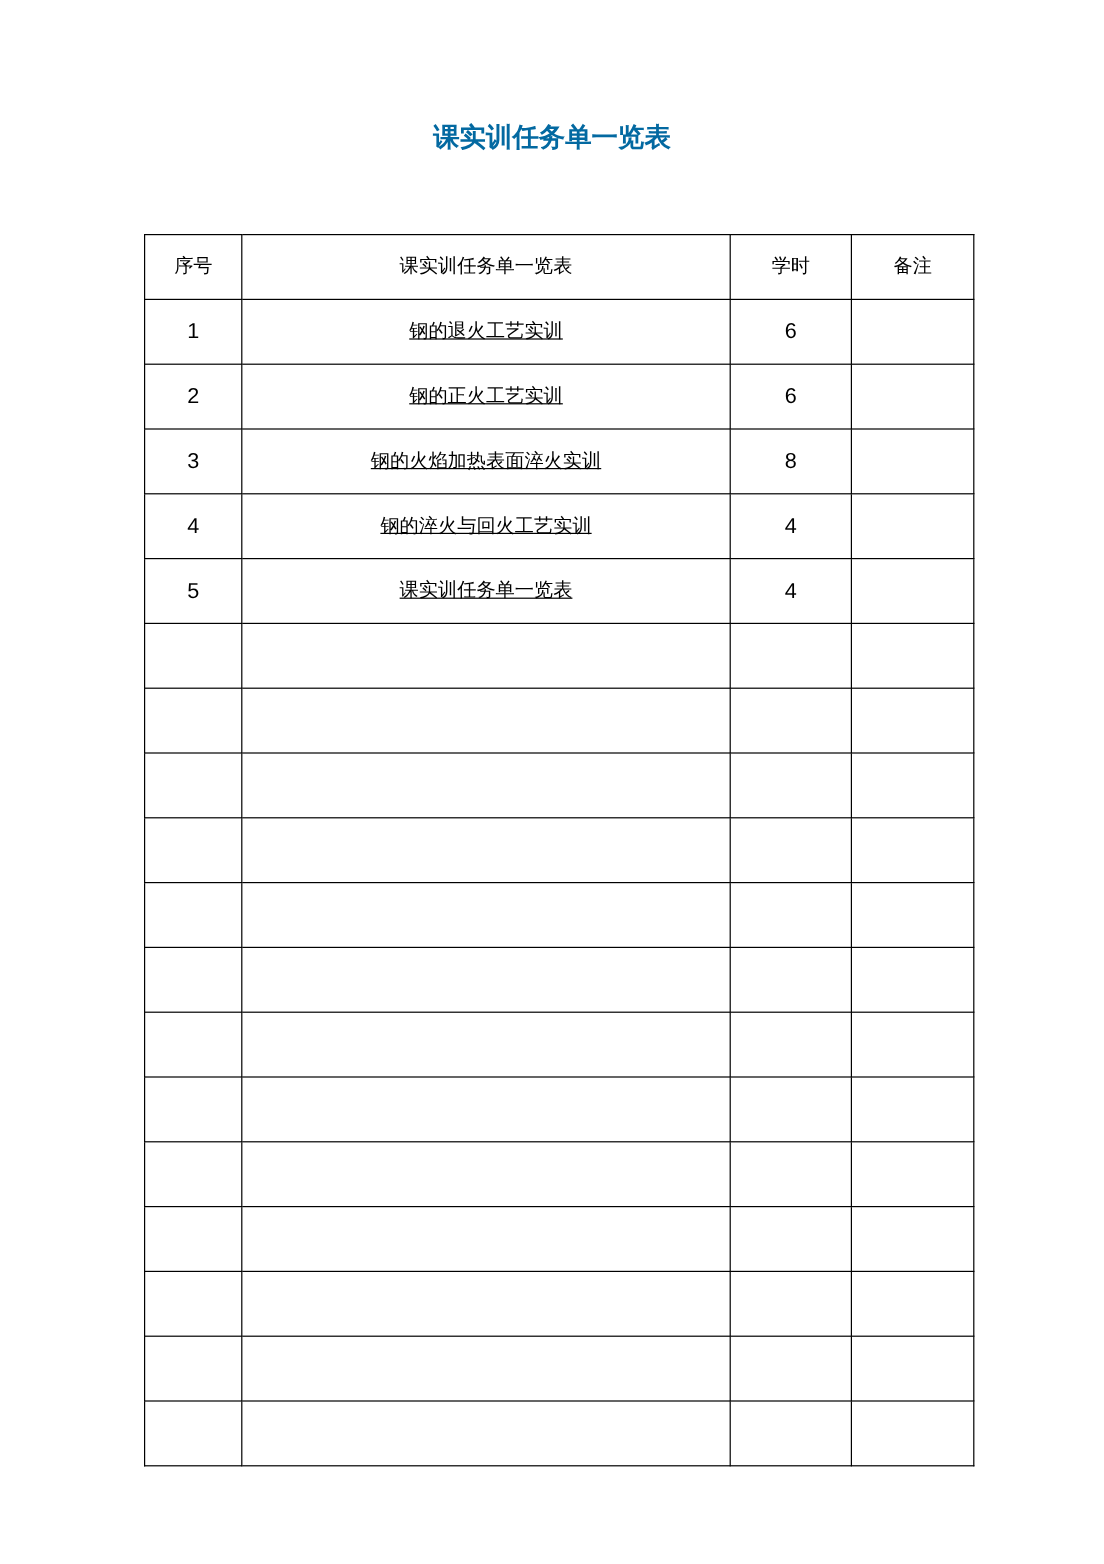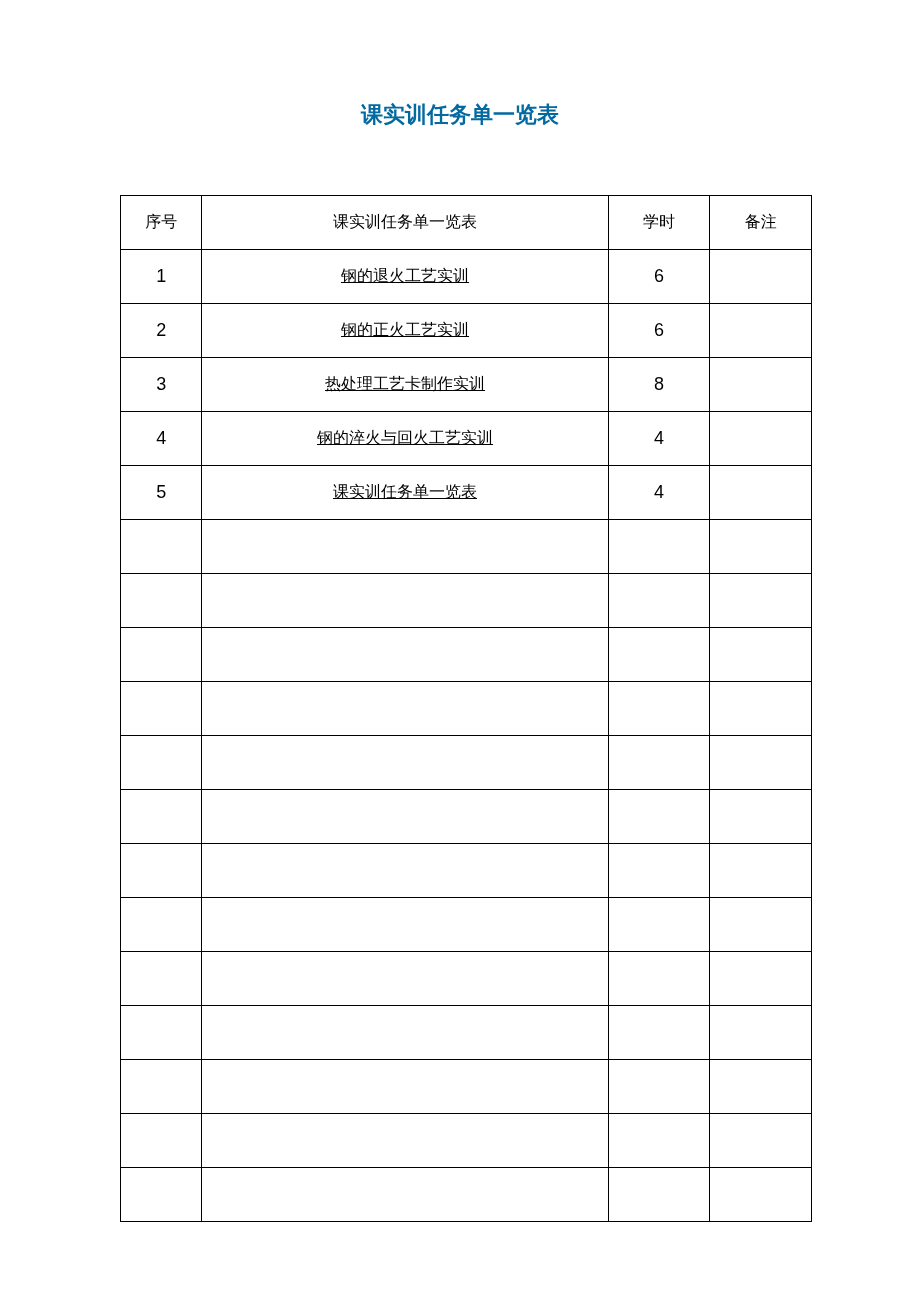--- a/index.html
+++ b/index.html
@@ -89,21 +89,21 @@
           <td class="col-remark text-cell"></td>
         </tr>
         <tr>
           <td class="col-index num-cell">2</td>
           <td class="col-name text-cell">钢的正火工艺实训</td>
           <td class="col-hours num-cell">6</td>
           <td class="col-remark text-cell"></td>
         </tr>
         <tr>
           <td class="col-index num-cell">3</td>
-          <td class="col-name text-cell">热处理工艺卡制作实训</td>
+          <td class="col-name text-cell">钢的火焰加热表面淬火实训</td>
           <td class="col-hours num-cell">8</td>
           <td class="col-remark text-cell"></td>
         </tr>
         <tr>
           <td class="col-index num-cell">4</td>
           <td class="col-name text-cell">钢的淬火与回火工艺实训</td>
           <td class="col-hours num-cell">4</td>
           <td class="col-remark text-cell"></td>
         </tr>
         <tr>

